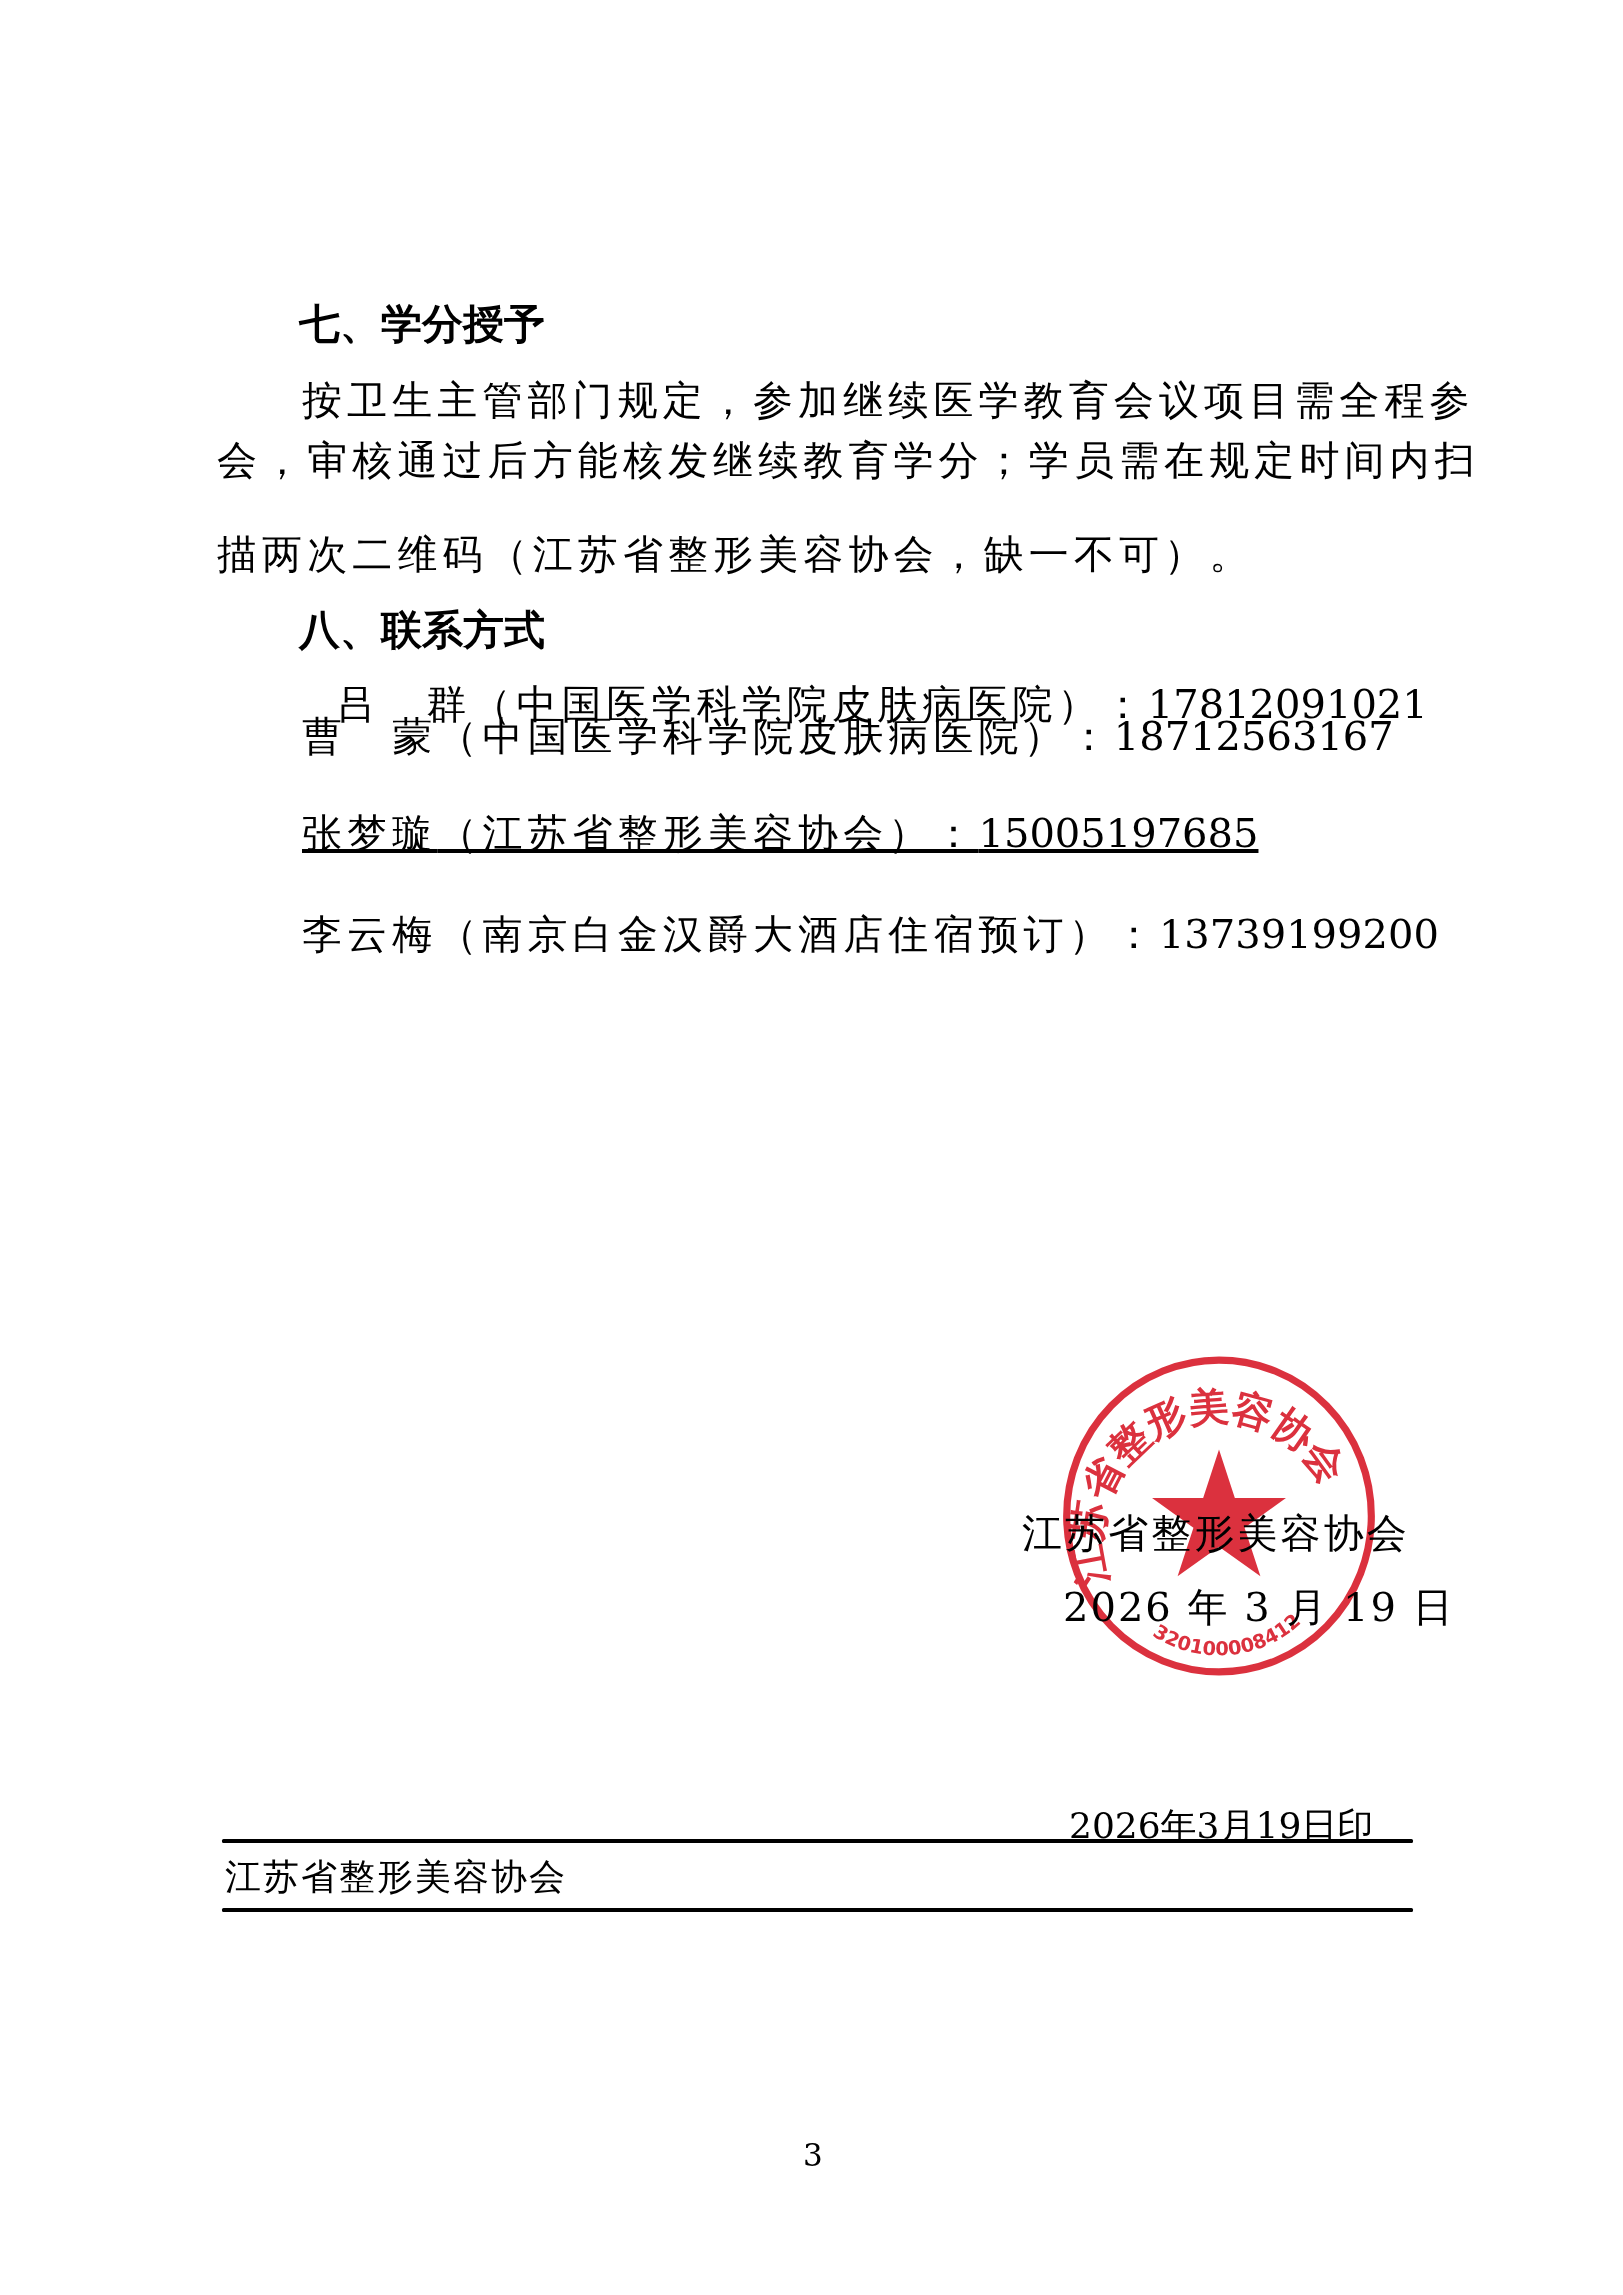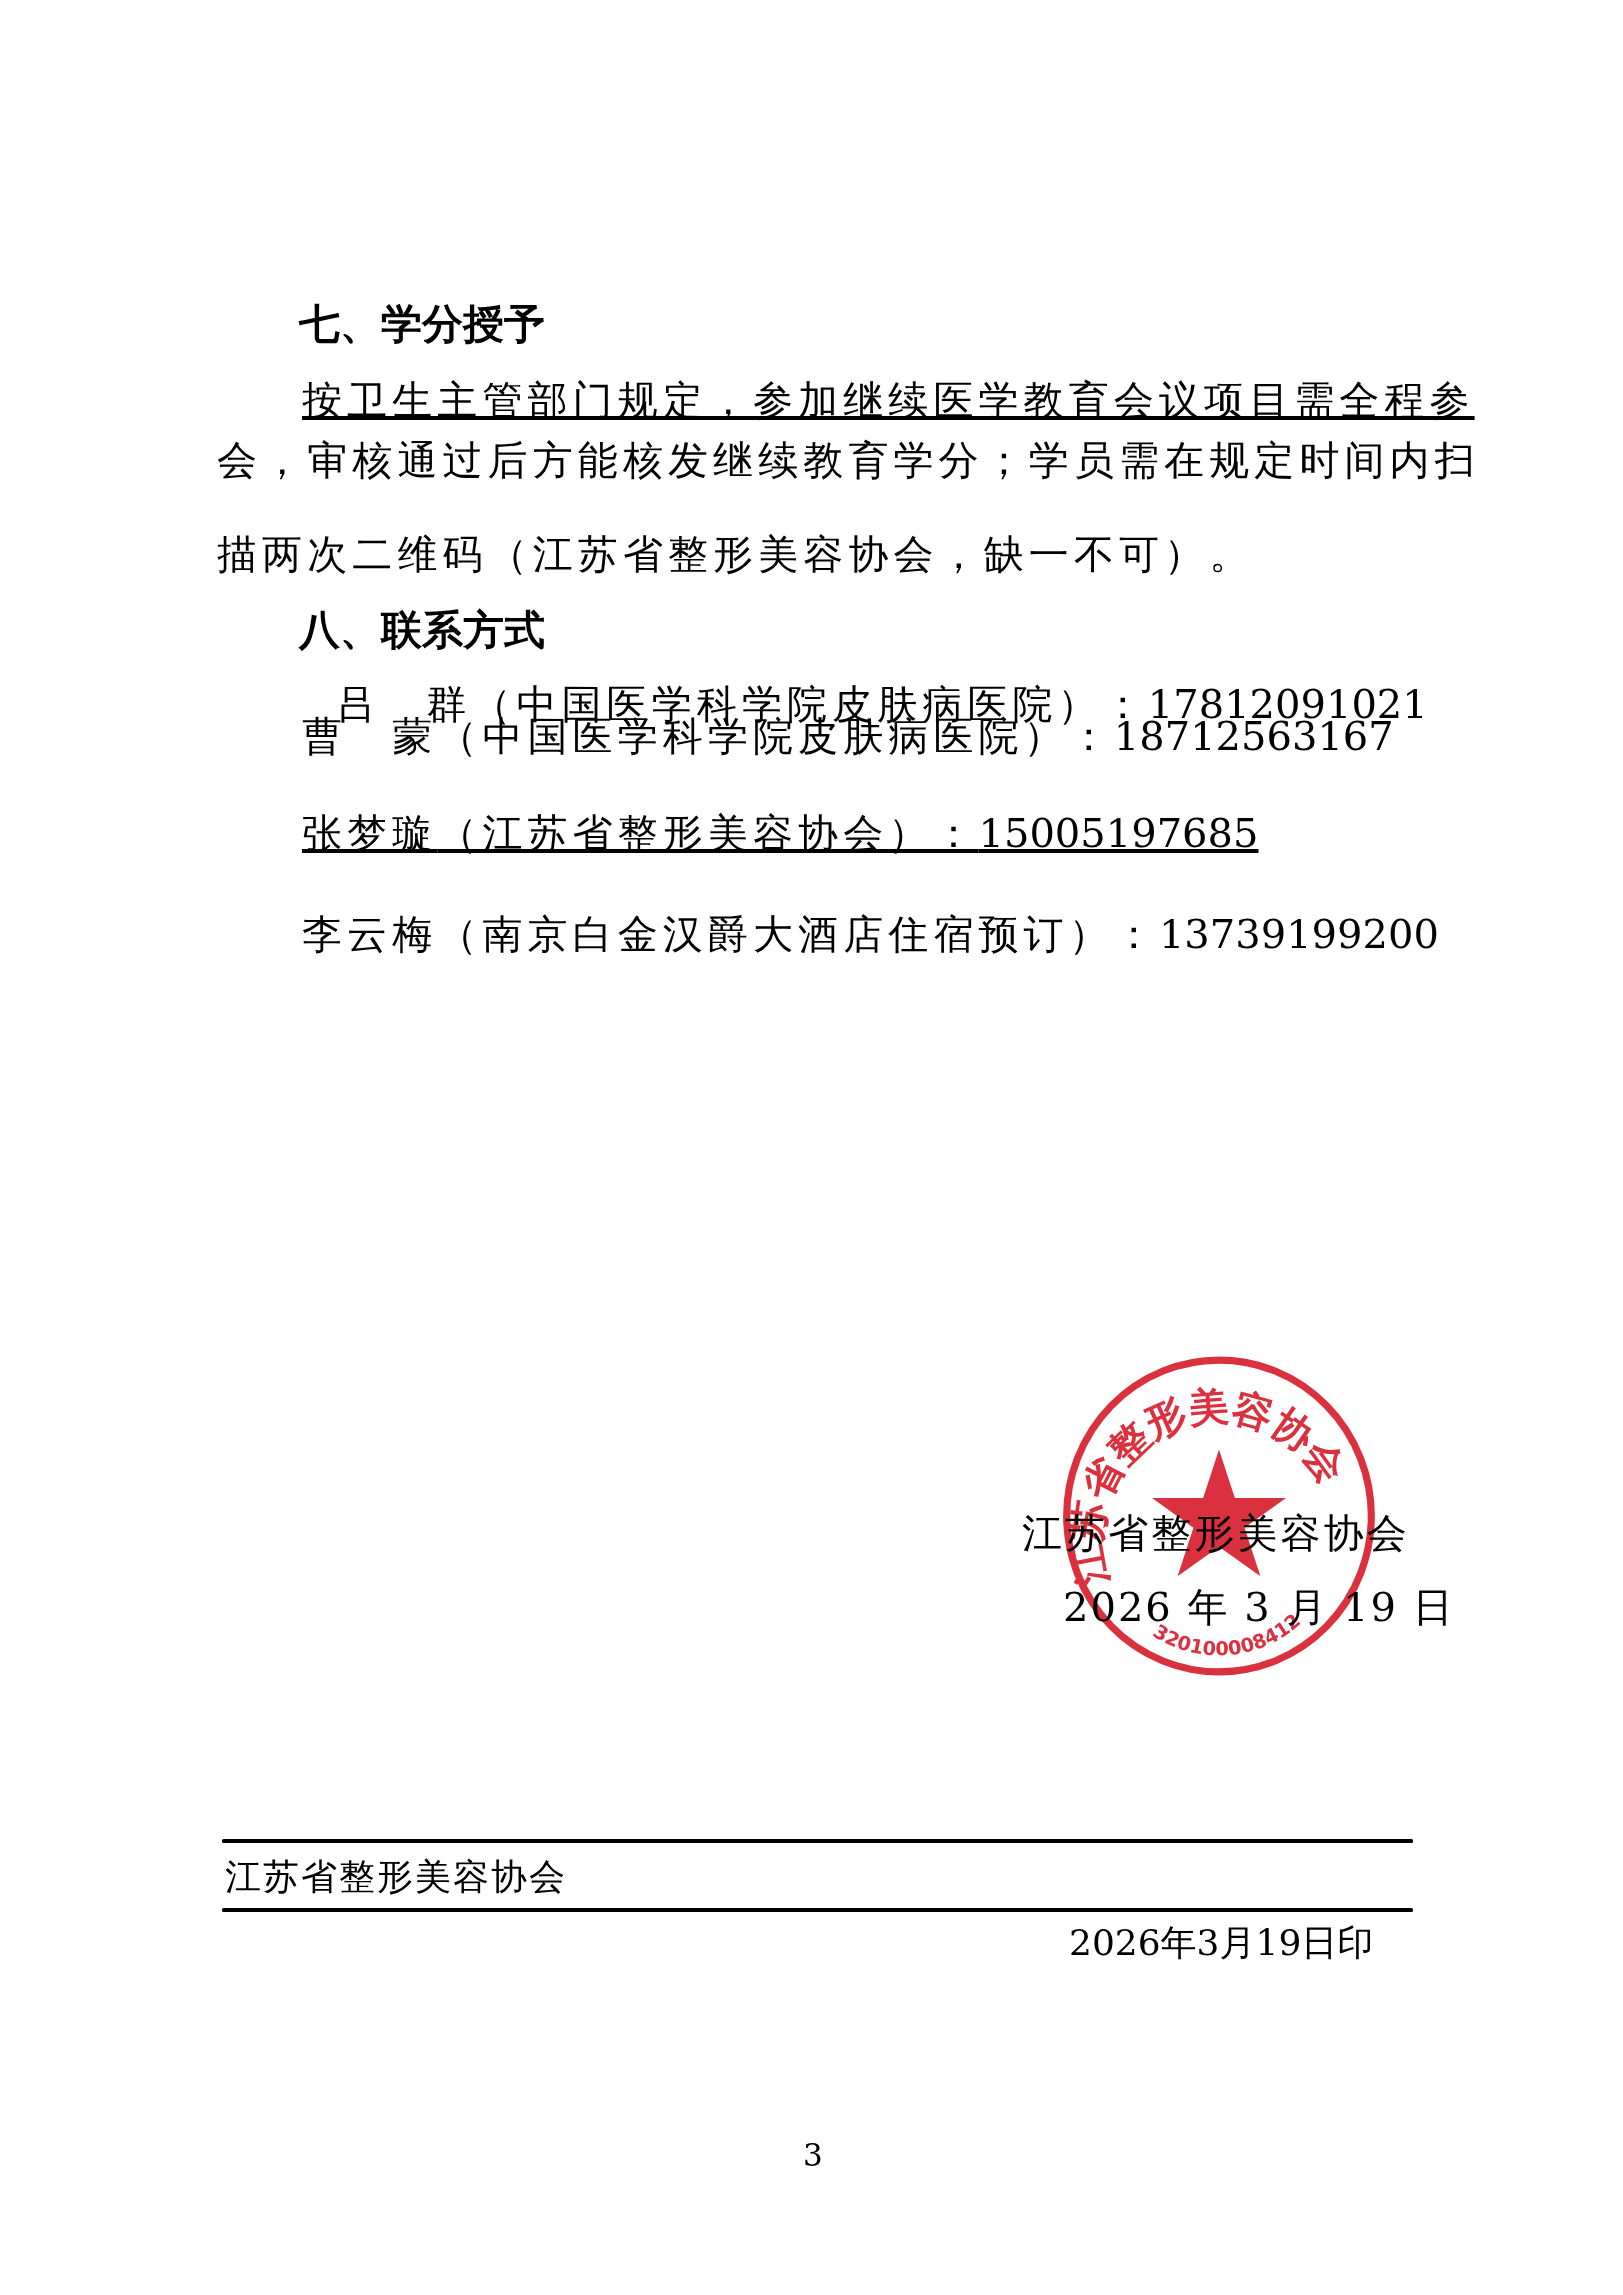--- a/index.html
+++ b/index.html
@@ -8,21 +8,21 @@
   .abs { position:absolute; white-space:nowrap; }
   .h { font-family:Liberation Sans, sans-serif; font-weight:bold; font-size:41px; }
   .p { font-size:40px; letter-spacing:5.1px; }
   .rule { position:absolute; height:4.1px; background:#000; border-radius:1.5px; }
   .stamp { position:absolute; left:1058px; top:1355px; width:322px; height:322px; }
 </style>
 </head>
 <body>
 
 <div class="abs h" style="left:299px;top:297px;">七、学分授予</div>
-<div class="abs p" style="left:302px;top:373px;text-decoration:underline;">按卫生主管部门规定，参加继续医学教育会议项目需全程参</div>
+<div class="abs p" style="left:302px;top:373px;">按卫生主管部门规定，参加继续医学教育会议项目需全程参</div>
 <div class="abs p" style="left:217px;top:433px;text-align:center;">会，审核通过后方能核发继续教育学分；学员需在规定时间内扫</div>
 <div class="abs p" style="left:217px;top:527px;">描两次二维码（江苏省整形美容协会，缺一不可）。</div>
 
 <div class="abs h" style="left:299px;top:603px;text-align:right;">八、联系方式</div>
 
 <div class="abs p" style="left:302px;top:677px;margin-left:34px;">
   <span>吕　群</span><span>（中国医学科学院皮肤病医院）：</span><span style="letter-spacing:0">17812091021</span>
 </div>
 <div class="abs p" style="left:302px;top:709px;">
   <span>曹　蒙</span><span>（中国医学科学院皮肤病医院）：</span><span style="letter-spacing:0">18712563167</span>
@@ -47,17 +47,17 @@
       <textPath href="#arc2" startOffset="12%">3201000084129</textPath>
     </text>
   </g>
 </svg>
 
 <div class="abs p" style="left:1022px;top:1506px;letter-spacing:3.1px;">江苏省整形美容协会</div>
 <div class="abs p" style="left:1063px;top:1580px;letter-spacing:2px;">2026 年 3 月 19 日</div>
 
 <div class="rule" style="left:222px;top:1839px;width:1191px;"></div>
 <div class="abs" style="left:225px;top:1853px;font-size:36px;letter-spacing:2px;">江苏省整形美容协会</div>
-<div class="abs" style="left:1069px;top:1919px;font-size:36px;">2026年3月19日印</div>
+<div class="abs" style="left:1069px;top:1802px;font-size:36px;">2026年3月19日印</div>
 <div class="rule" style="left:222px;top:1908px;width:1191px;"></div>
 
 <div class="abs" style="left:803px;top:2137px;font-size:31px;">3</div>
 
 
 </body></html>

